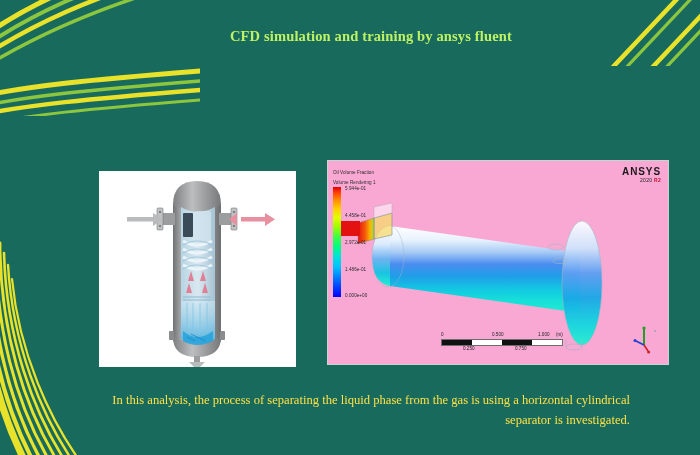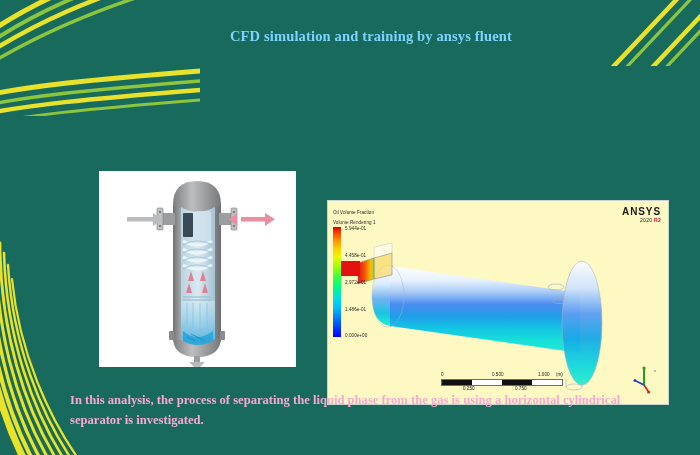--- a/index.html
+++ b/index.html
@@ -16,21 +16,21 @@
   
   .deco{position:absolute;pointer-events:none;}
   .deco-tl{left:-40px;top:-34px;width:240px;height:150px;}
   .deco-tr{right:-10px;top:-24px;width:150px;height:90px;}
   .deco-bl{left:-26px;top:185px;width:150px;height:285px;}
 
   
   .subtitle{
     position:absolute;left:0;right:0;top:28px;
     text-align:center;
-    color:#7dd3fc;
+    color:#bef264;
     font-family:"Liberation Serif", serif;
     font-weight:bold;
     font-size:14.5px;
     letter-spacing:.15px;
     padding-left:42px;
   }
 
   
   .title{
     position:absolute;left:0;right:0;top:78px;
@@ -47,24 +47,23 @@
   .photo-panel{
     position:absolute;left:99px;top:171px;width:197px;height:196px;
     background:#ffffff;
     overflow:hidden;
   }
   .photo-panel svg{display:block;}
 
   
   .cfd-panel{
     position:absolute;left:327px;top:160px;width:340px;height:203px;
-    background:#fef9c3;
+    background:#f9a8d4;
     border:1px solid #c9d4d2;
     overflow:hidden;
-    margin-top:40px;
   }
   .cfd-panel svg{display:block;}
 
   .legend{
     position:absolute;left:5px;top:4px;
     font-family:"Liberation Sans", sans-serif;
     color:#2b2b2b;
     line-height:1.12;
   }
   .legend-title{font-size:4.6px;white-space:pre-line;letter-spacing:.05px;}
@@ -102,24 +101,24 @@
   }
   .sb-bar i{position:absolute;top:0;bottom:0;background:#111;display:block;}
   .sb-bot{position:relative;height:7px;margin-top:.5px;}
   .sb-bot span{position:absolute;font-size:4.6px;white-space:nowrap;}
 
   .triad{position:absolute;right:8px;bottom:9px;width:30px;height:30px;}
 
   
   .caption{
     position:absolute;left:70px;width:560px;top:391px;
-    text-align:left;
-    color:#f9a8d4;
+    text-align:right;
+    color:#fde047;
     font-family:"Liberation Serif", serif;
-    font-weight:bold;
+    font-weight:normal;
     font-size:12.6px;
     line-height:1.55;
   }
 </style>
 </head>
 <body>
 
 <div class="stage">
 
   <svg class="deco deco-tl" viewBox="0 0 240 150" fill="none">

